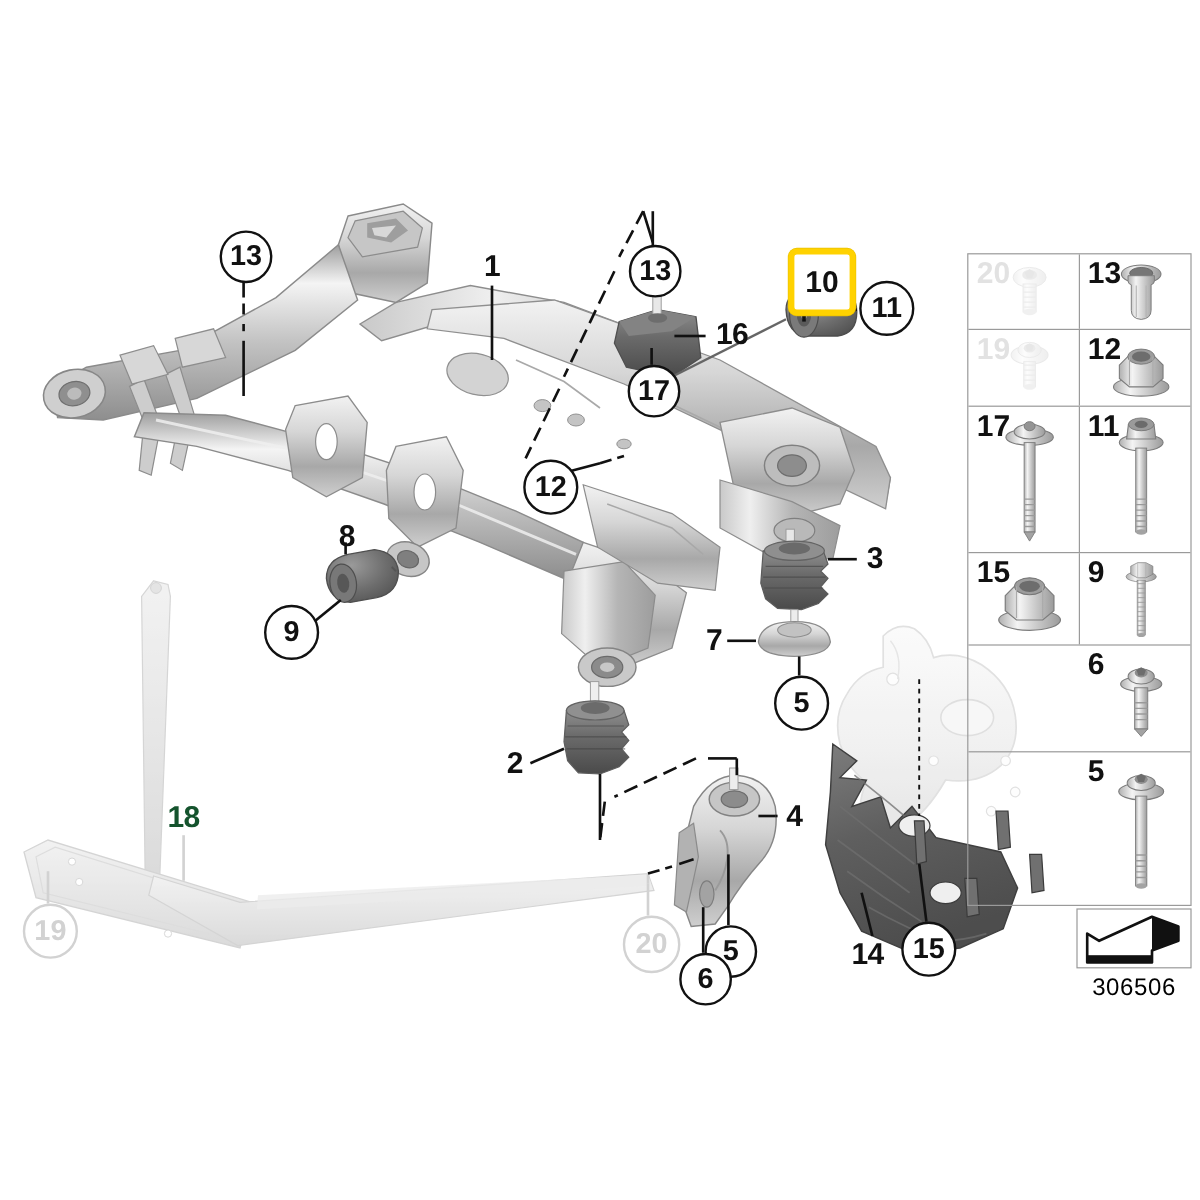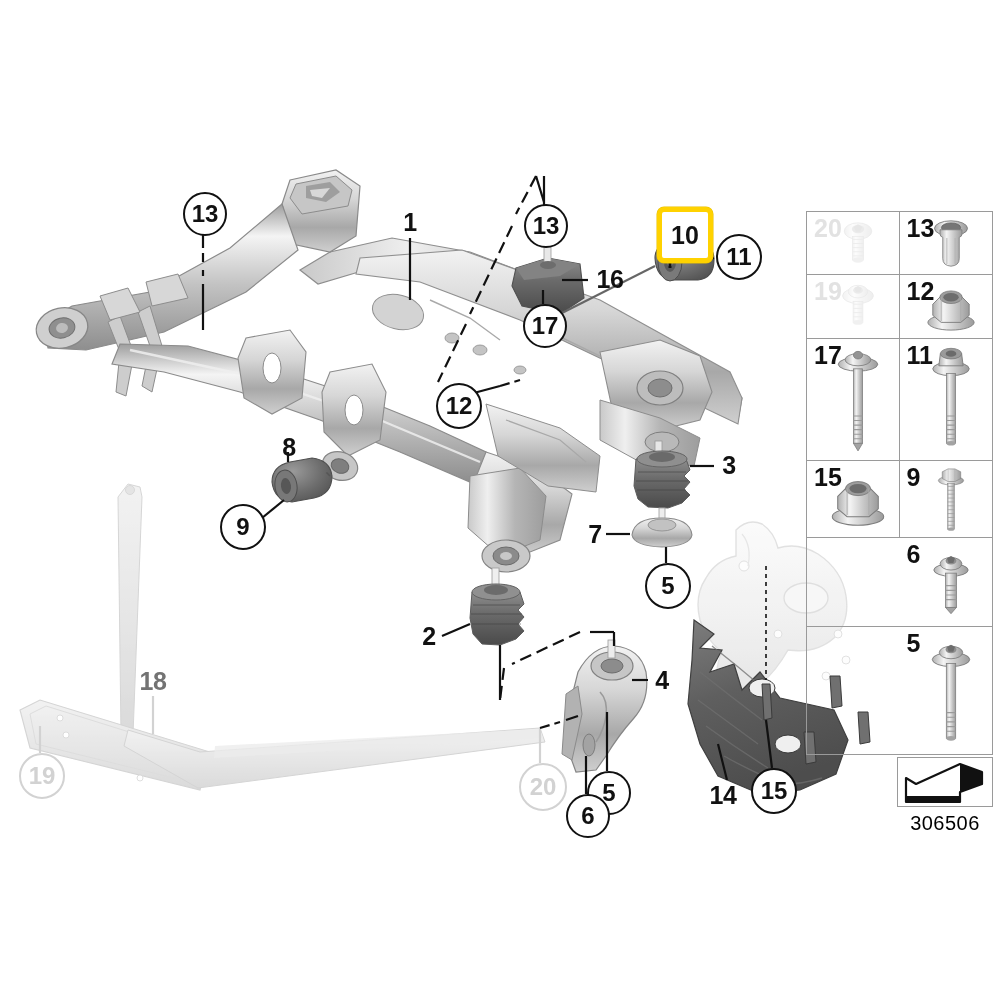--- a/index.html
+++ b/index.html
@@ -10,21 +10,21 @@
 
   svg.layer{position:absolute;left:0;top:0;width:1000px;height:1000px;}
 
   
   .callout{position:absolute;font-weight:bold;color:#111;
            display:flex;align-items:center;justify-content:center;
            line-height:1;-webkit-user-select:none;user-select:none;}
   .callout.plain{font-size:25px;letter-spacing:-0.5px;}
   .callout.circled{border:2.2px solid #111;border-radius:50%;
                    background:#fff;font-size:24px;}
-  .callout.faded{color:#737373;}
+  .callout.faded{color:#14532d;}
   .callout.circled.faded{border-color:#d2d2d2;color:#d2d2d2;}
 
   
   .callout.highlight{
       background:#fff;border:5px solid #ffd200;border-radius:7px;
       font-size:25px;box-shadow:0 0 0 0.5px #e8c000;}
 
   
   #legend{position:absolute;left:806px;top:211px;width:187px;height:544px;
           border:1.4px solid #9a9a9a;box-sizing:border-box;}

